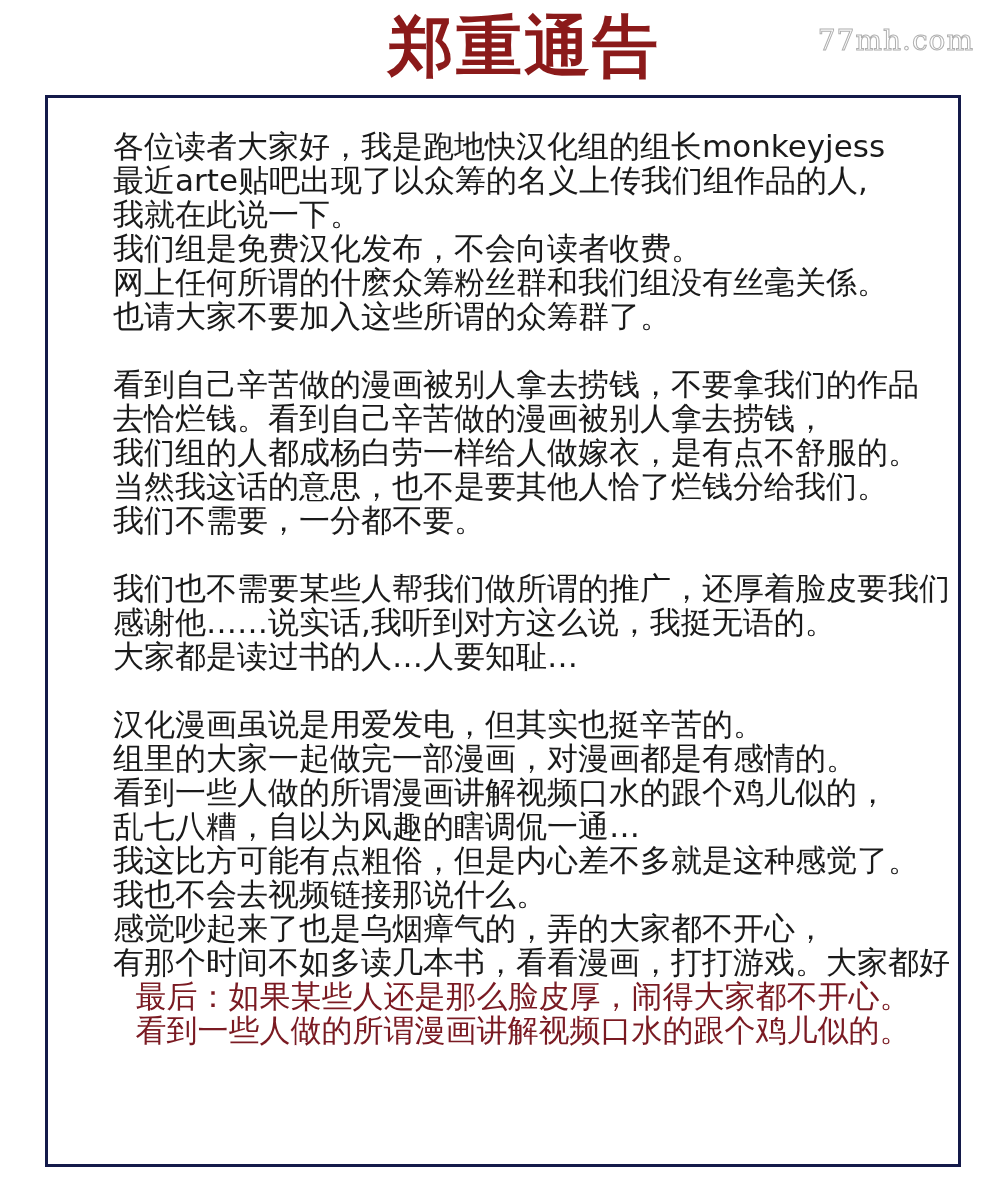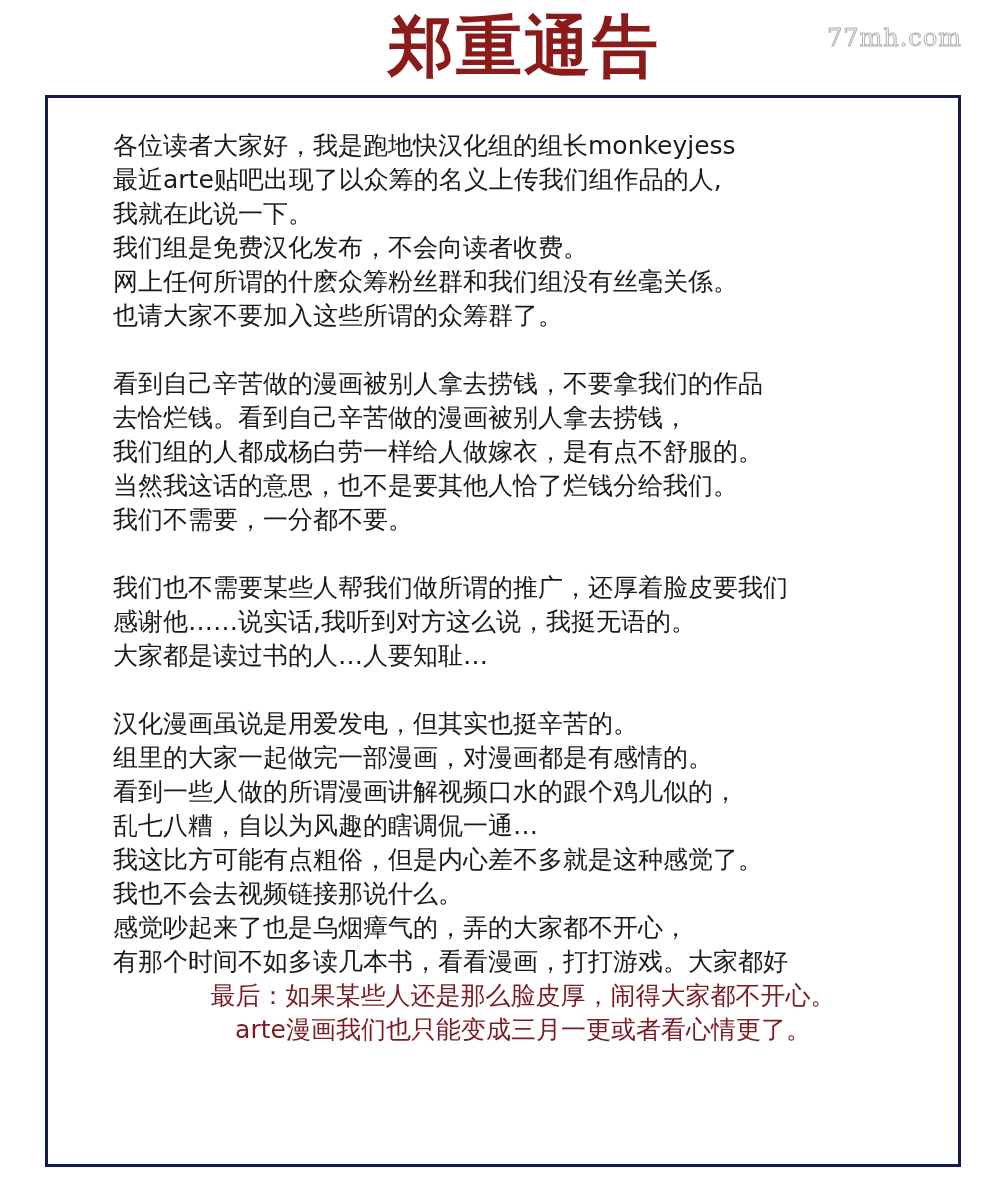--- a/index.html
+++ b/index.html
@@ -1,27 +1,27 @@
 <!DOCTYPE html>
 <html><head>
 <meta charset="utf-8">
 <style>
   html, body { margin:0; padding:0; background:#ffffff; }
   body { width:1000px; height:1200px; position:relative; overflow:hidden;
          font-family:"DejaVu Sans", sans-serif; }
   .title { position:absolute; left:0; right:0; top:4px; text-align:center;
            font-size:66px; font-weight:bold; color:#8b1a1a; letter-spacing:2px;
            line-height:86px; font-family:"DejaVu Sans", sans-serif;padding-left:48px; }
-  .watermark { position:absolute; right:38px; top:24px; font-size:24px;
+  .watermark { position:absolute; right:26px; top:24px; font-size:28px;
            font-family:"DejaVu Serif", serif; color:#ffffff;
            -webkit-text-stroke:1px #b0b0b0; letter-spacing:1px; }
   .frame { position:absolute; left:45px; top:95px; width:910px; height:1066px;
            border:3px solid #141a4a; box-sizing:content-box; }
   .content { position:absolute; left:113px; top:129px; width:820px;
-             font-size:25px; line-height:34px; color:#1a1a1a; }
+             font-size:31px; line-height:34px; color:#1a1a1a; }
   .line { white-space:nowrap; height:34px; }
   .gap { height:34px; }
   .red { color:#7a1a22;text-align:center; }
 </style>
 </head>
 <body>
 
 <div class="title">郑重通告</div>
 <div class="watermark">77mh.com</div>
 
@@ -58,15 +58,15 @@
   <div>
     <div class="line">汉化漫画虽说是用爱发电，但其实也挺辛苦的。</div>
     <div class="line">组里的大家一起做完一部漫画，对漫画都是有感情的。</div>
     <div class="line">看到一些人做的所谓漫画讲解视频口水的跟个鸡儿似的，</div>
     <div class="line">乱七八糟，自以为风趣的瞎调侃一通…</div>
     <div class="line">我这比方可能有点粗俗，但是内心差不多就是这种感觉了。</div>
     <div class="line">我也不会去视频链接那说什么。</div>
     <div class="line">感觉吵起来了也是乌烟瘴气的，弄的大家都不开心，</div>
     <div class="line">有那个时间不如多读几本书，看看漫画，打打游戏。大家都好</div>
     <div class="line red">最后：如果某些人还是那么脸皮厚，闹得大家都不开心。</div>
-    <div class="line red">arte漫画我们也只能变成三月一更或者看心情更了。</div>
+    <div class="line red">看到一些人做的所谓漫画讲解视频口水的跟个鸡儿似的。</div>
   </div>
 </div>
 
 </body></html>

